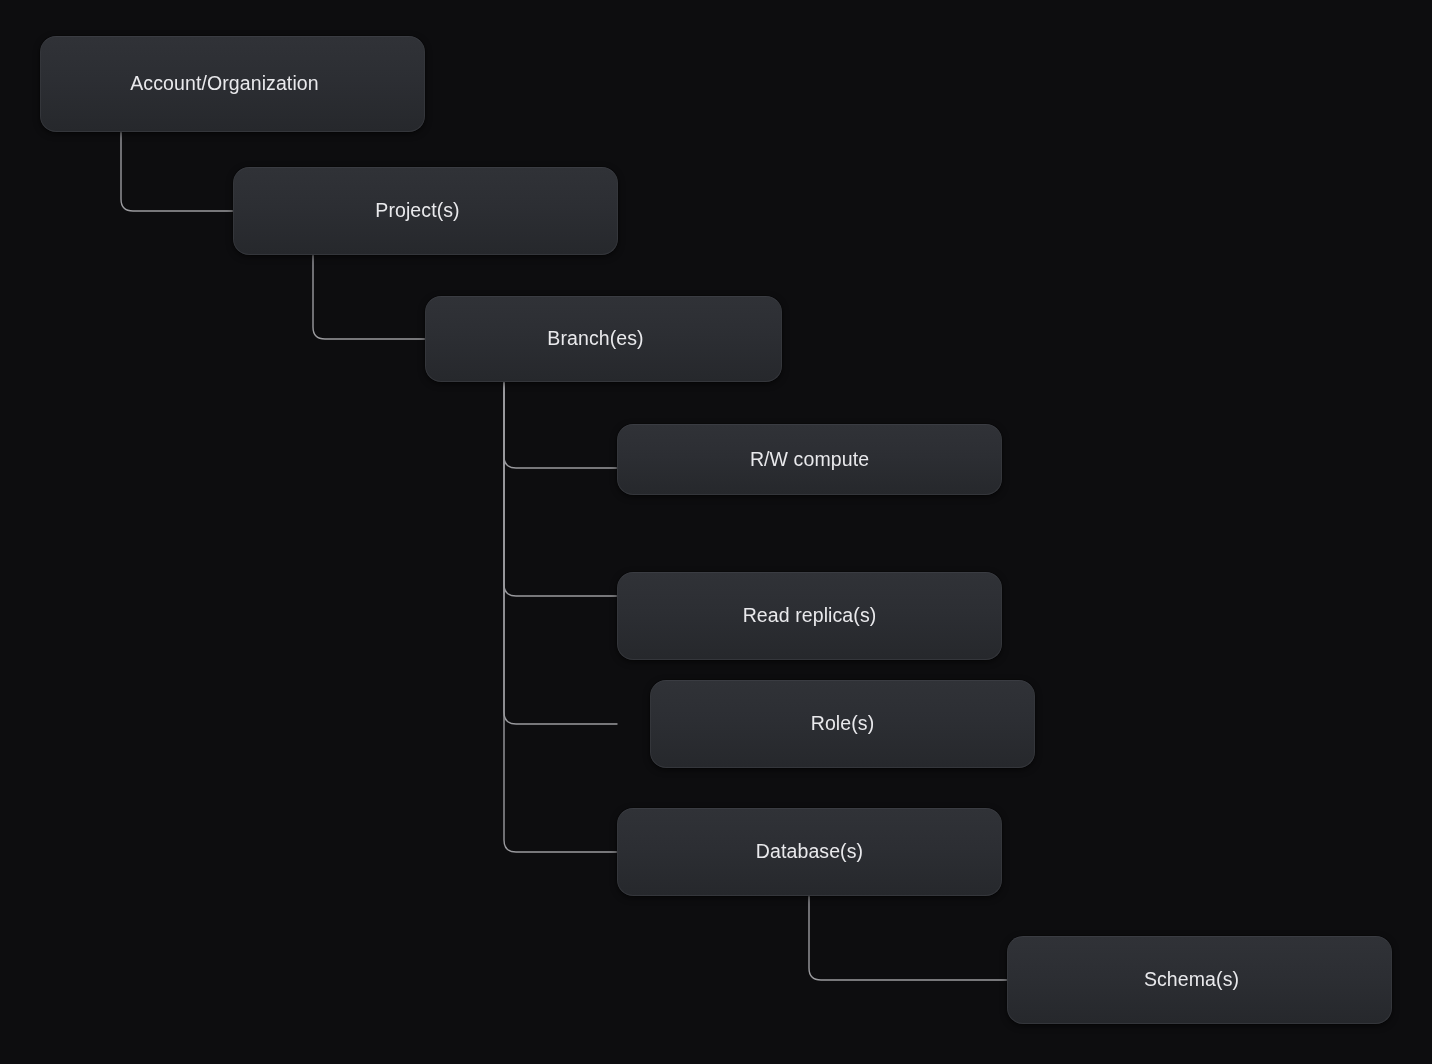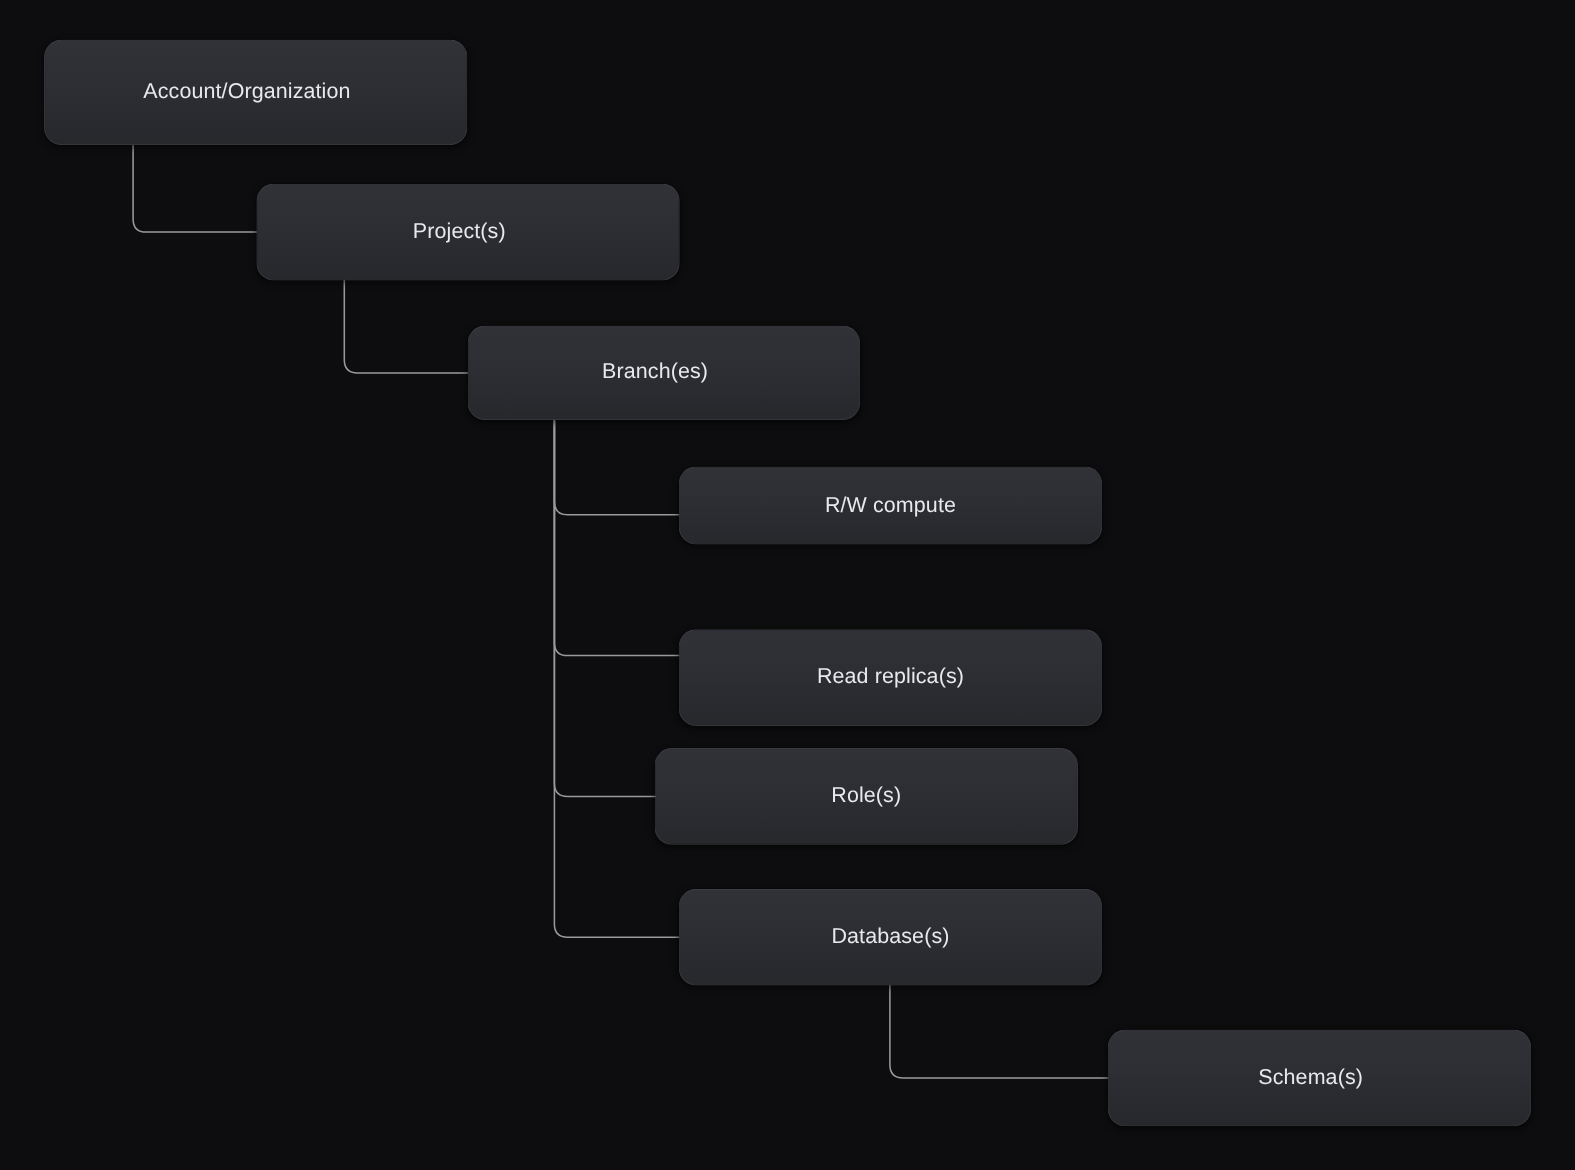--- a/index.html
+++ b/index.html
@@ -72,21 +72,21 @@
       </div>
       <div class="node" style="left: 425px; top: 296px; width: 357px; height: 86px;">
         <span class="node-label" style="transform: translateX(-8px);">Branch(es)</span>
       </div>
       <div class="node" style="left: 617px; top: 424px; width: 385px; height: 71px;">
         <span class="node-label">R/W compute</span>
       </div>
       <div class="node" style="left: 617px; top: 552px; width: 385px; height: 88px; margin-top: 20px;">
         <span class="node-label">Read replica(s)</span>
       </div>
-      <div class="node" style="left: 595px; top: 680px; width: 385px; height: 88px;">
+      <div class="node" style="left: 650px; top: 680px; width: 385px; height: 88px;">
         <span class="node-label">Role(s)</span>
       </div>
       <div class="node" style="left: 617px; top: 808px; width: 385px; height: 88px;">
         <span class="node-label">Database(s)</span>
       </div>
       <div class="node" style="left: 1007px; top: 936px; width: 385px; height: 88px;">
         <span class="node-label" style="transform: translateX(-8px);">Schema(s)</span>
       </div>
     </div>
 </div>

